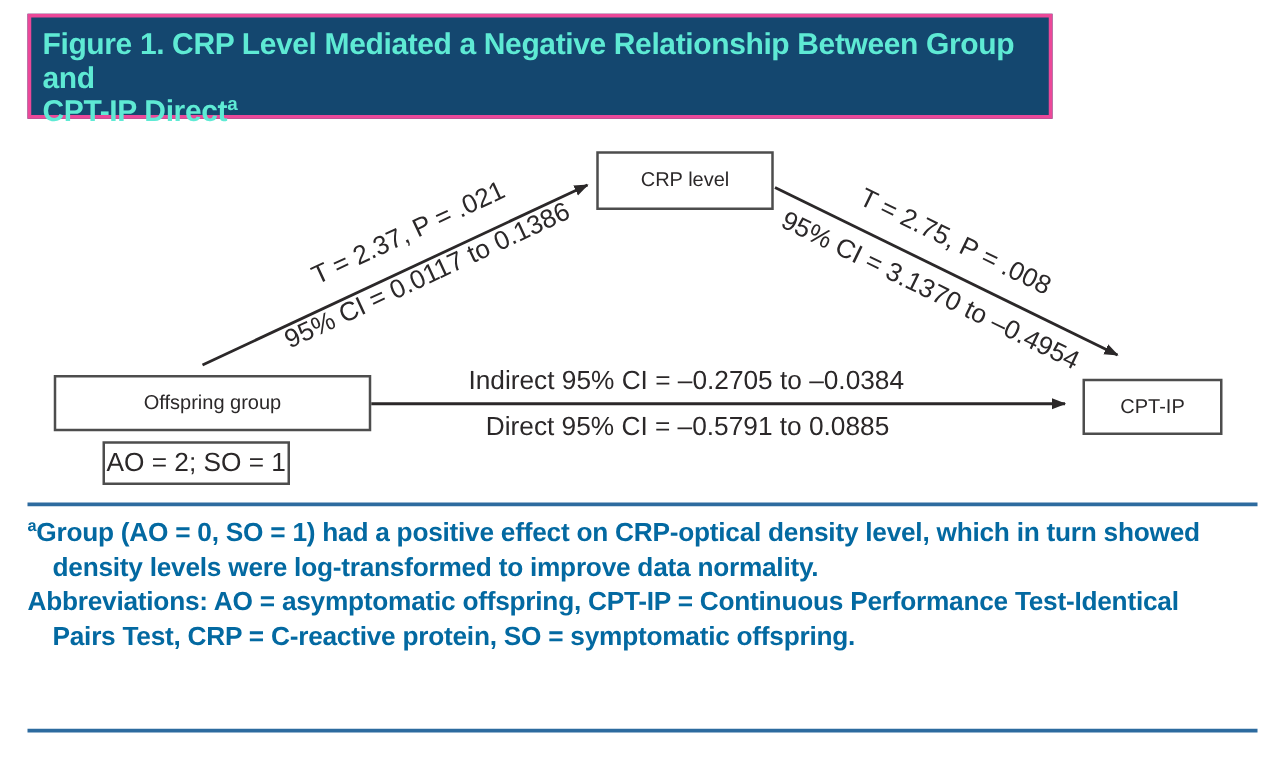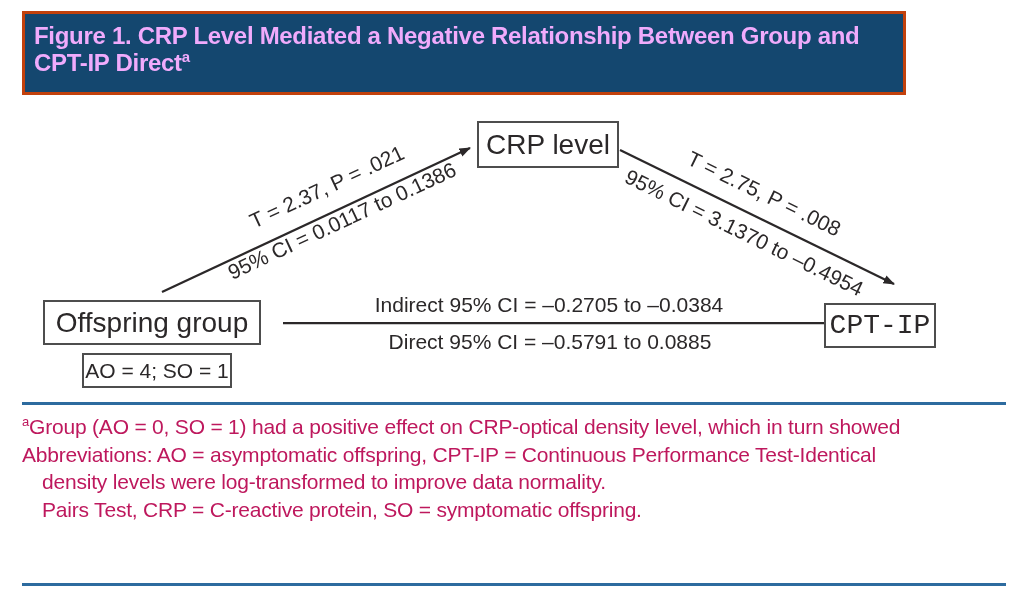--- a/index.html
+++ b/index.html
@@ -10,24 +10,24 @@
     width: 1024px;
     height: 607px;
     background: #ffffff;
     overflow: hidden;
     color: #2b2829;
   }
   
   .header {
     position: absolute;
     left: 22px; top: 11px;
-    width: 884px; height: 84px;
+    width: 820px; height: 84px;
     background: #14476f;
-    border: 3px solid #c2410c;
-    color: #f0abfc;
+    border: 3px solid #ec4899;
+    color: #5eead4;
     font-weight: bold;
     font-size: 24px;
     line-height: 27px;
     padding: 8px 6px 0 9px;
     letter-spacing: -0.3px;
   }
   .header sup { font-size: 15px; vertical-align: super; line-height: 0; }
   
   .arrows {
     position: absolute;
@@ -36,27 +36,27 @@
   }
   .arrows line { stroke: #2b2829; stroke-width: 2.25; }
   .arrows .ah { fill: #2b2829; }
   .node {
     position: absolute;
     background: #ffffff;
     border: 2px solid #4d4d4d;
     display: flex;
     align-items: center;
     justify-content: center;
-    font-size: 28px;
+    font-size: 16px;
     white-space: nowrap;
   }
   .node-crp      { left: 477px; top: 121px; width: 142px; height: 47px; }
-  .node-group    { left: 43px;  top: 300px; width: 218px; height: 45px; }
+  .node-group    { left: 43px;  top: 300px; width: 254px; height: 45px; }
   .node-coding   { left: 82px;  top: 353px; width: 150px; height: 35px; font-size: 21px; }
-  .node-outcome  { left: 824px; top: 303px; width: 112px; height: 45px; font-family: Liberation Mono, monospace; }
+  .node-outcome  { left: 866px; top: 303px; width: 112px; height: 45px; }
   .path-label {
     position: absolute;
     white-space: nowrap;
     font-size: 21px;
     color: #2b2829;
   }
   .lbl-a1 { left: 327px; top: 187px; transform: translate(-50%,-50%) rotate(-25deg); }
   .lbl-a2 { left: 342px; top: 221px; transform: translate(-50%,-50%) rotate(-25deg); }
   .lbl-b1 { left: 764px; top: 194px; transform: translate(-50%,-50%) rotate(26deg); }
   .lbl-b2 { left: 744px; top: 233px; transform: translate(-50%,-50%) rotate(26deg); }
@@ -72,22 +72,23 @@
   }
   .rule-top { top: 402px; }
   .rule-bottom { top: 583px; }
   
   .footnote {
     position: absolute;
     left: 22px; top: 413px;
     width: 990px;
     font-size: 21px;
     line-height: 27.5px;
-    color: #be185d;
+    color: #0369a1;
     letter-spacing: -0.2px;
+    font-weight: bold;
   }
   .fn-line { white-space: nowrap; }
   .fn-line.indent { padding-left: 20px; }
   .footnote sup { font-size: 13px; vertical-align: super; line-height: 0; }
 </style>
 </head>
 <body>
 
 <div class="page">
 
@@ -106,34 +107,34 @@
         <path class="ah" d="M0,0.6 L11.5,5 L0,9.4 Z"></path>
       </marker>
     </defs>
     <line x1="162" y1="182" x2="470" y2="38" marker-end="url(#arrow)"></line>
     <line x1="620" y1="40" x2="894" y2="174" marker-end="url(#arrow)"></line>
     <line x1="283" y1="213" x2="852" y2="213" marker-end="url(#arrow)"></line>
   </svg>
 
   <div class="node node-crp">CRP level</div>
   <div class="node node-group">Offspring group</div>
-  <div class="node node-coding">AO = 4; SO = 1</div>
+  <div class="node node-coding">AO = 2; SO = 1</div>
   <div class="node node-outcome">CPT-IP</div>
 
   <div class="path-label lbl-a1">T = 2.37, P = .021</div>
   <div class="path-label lbl-a2">95% CI = 0.0117 to 0.1386</div>
   <div class="path-label lbl-b1">T = 2.75, P = .008</div>
   <div class="path-label lbl-b2">95% CI = 3.1370 to –0.4954</div>
   <div class="path-label lbl-indirect">Indirect 95% CI = –0.2705 to –0.0384</div>
   <div class="path-label lbl-direct">Direct 95% CI = –0.5791 to 0.0885</div>
 
   <div class="rule rule-top"></div>
 
   <div class="footnote">
     <div class="fn-line"><sup>a</sup><span>Group (AO = 0, SO = 1) had a positive effect on CRP-optical density level, which in turn showed</span></div>
+    <div class="fn-line indent">density levels were log-transformed to improve data normality.</div>
     <div class="fn-line">Abbreviations: AO = asymptomatic offspring, CPT-IP = Continuous Performance Test-Identical</div>
-    <div class="fn-line indent">density levels were log-transformed to improve data normality.</div>
     <div class="fn-line indent">Pairs Test, CRP = C-reactive protein, SO = symptomatic offspring.</div>
   </div>
 
   <div class="rule rule-bottom"></div>
 
 </div>
 
 </body></html>

